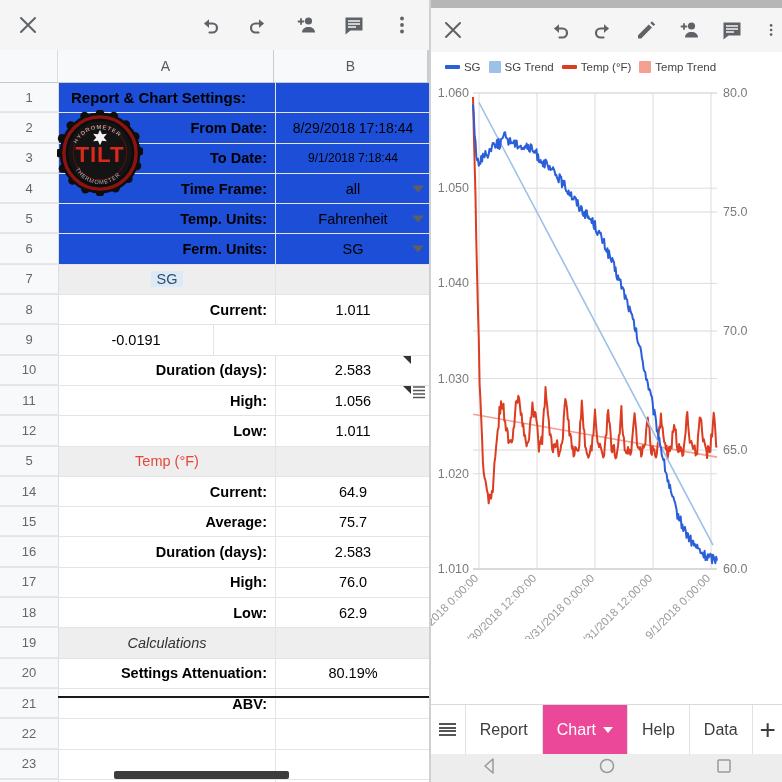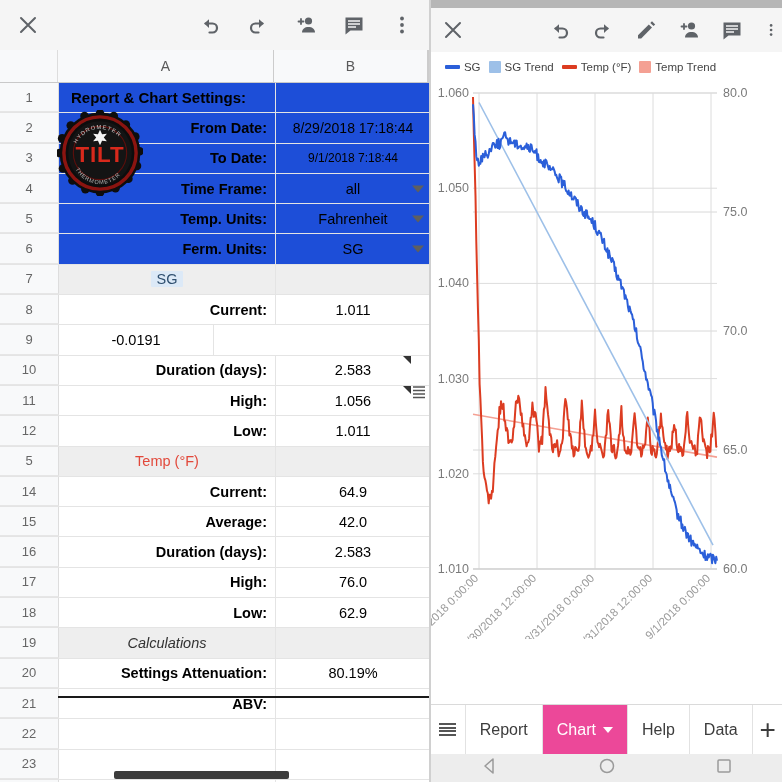--- a/index.html
+++ b/index.html
@@ -241,21 +241,21 @@
         </div>
         <div class="row">
           <div class="rhd">14</div>
           <div class="cellA bold">Current:</div>
           <div class="cellB">64.9</div>
           <div class="cellC"></div>
         </div>
         <div class="row">
           <div class="rhd">15</div>
           <div class="cellA bold">Average:</div>
-          <div class="cellB">42.0</div>
+          <div class="cellB">75.7</div>
           <div class="cellC"></div>
         </div>
         <div class="row">
           <div class="rhd">16</div>
           <div class="cellA bold">Duration (days):</div>
           <div class="cellB">2.583</div>
           <div class="cellC"></div>
         </div>
         <div class="row">
           <div class="rhd">17</div>

